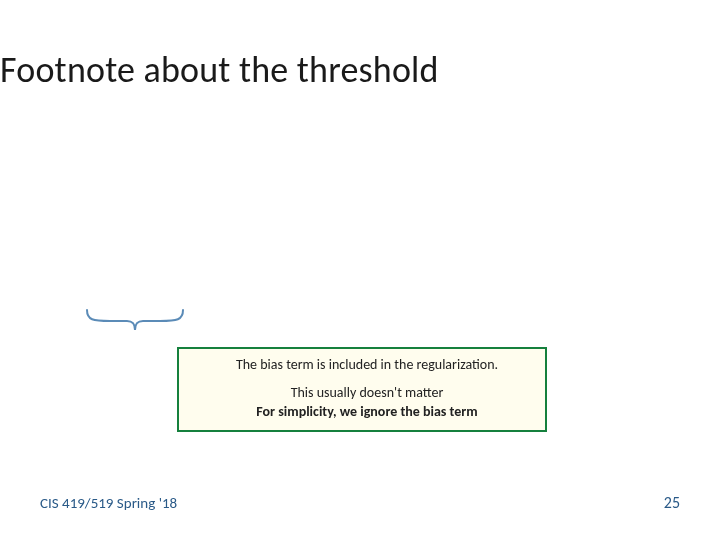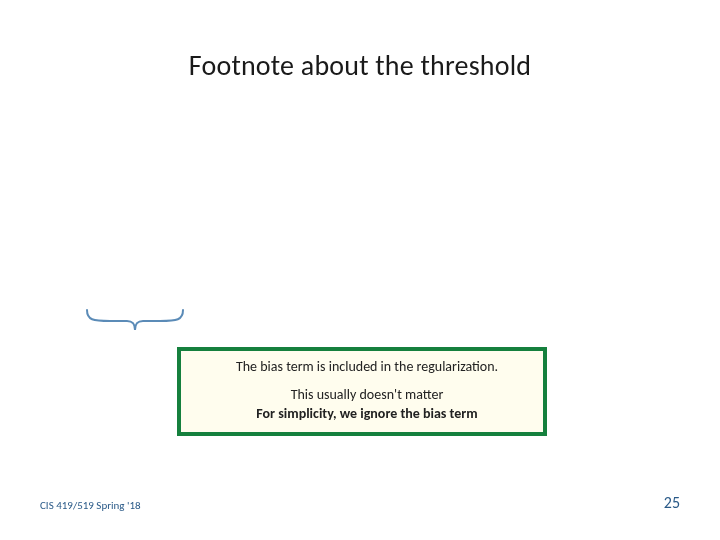--- a/index.html
+++ b/index.html
@@ -8,54 +8,53 @@
     font-family: Calibri, "Segoe UI", Arial, sans-serif;
     background: #ffffff;
     color: #262626;
     position: relative;
   }
   .title {
     position: absolute;
     top: 48px;
     left: 0;
     width: 720px;
-    text-align: center;
-    font-size: 28px;
+    font-size: 36px;
     font-weight: 400;
     color: #1a1a1a;
     letter-spacing: 0.2px;
   }
   .brace {
     position: absolute;
     left: 85px;
     top: 308px;
     color: #4a7fb0;
     opacity: 0.9;
   }
   .callout {
     position: absolute;
     left: 177px;
     top: 347px;
     width: 370px;
     background: #fffdee;
-    border: 4px solid #15803d;
+    border: 2px solid #15803d;
     padding: 7px 0 8px 10px;
     text-align: center;
     font-size: 14px;
     line-height: 1.35;
     color: #222;
   }
   .callout .line1 { font-weight: 400; }
   .callout .line2 { font-weight: 400; margin-top: 9px; }
   .callout .line3 { font-weight: 600; }
   .footer-left {
     position: absolute;
     left: 40px;
     bottom: 28px;
-    font-size: 11px;
+    font-size: 15px;
     color: #2a5a88;
   }
   .footer-right {
     position: absolute;
     right: 40px;
     bottom: 28px;
     font-size: 16px;
     color: #2a5a88;
   }
 </style>

